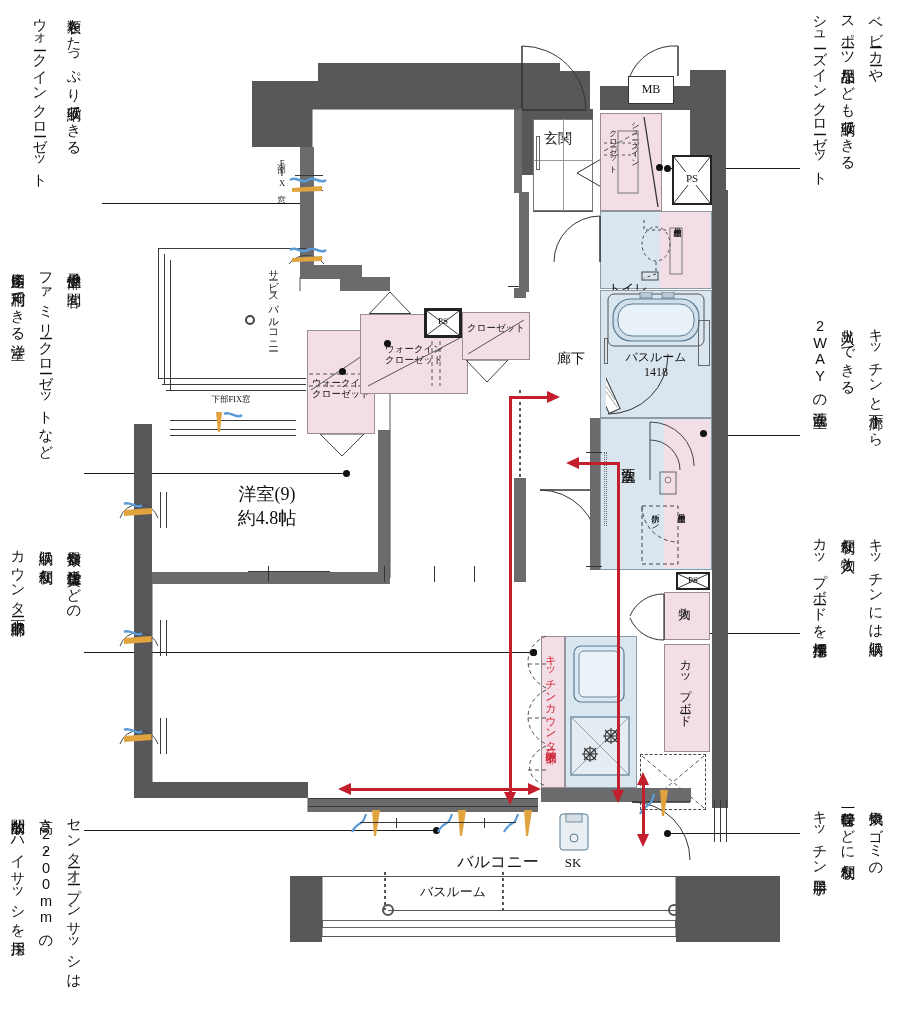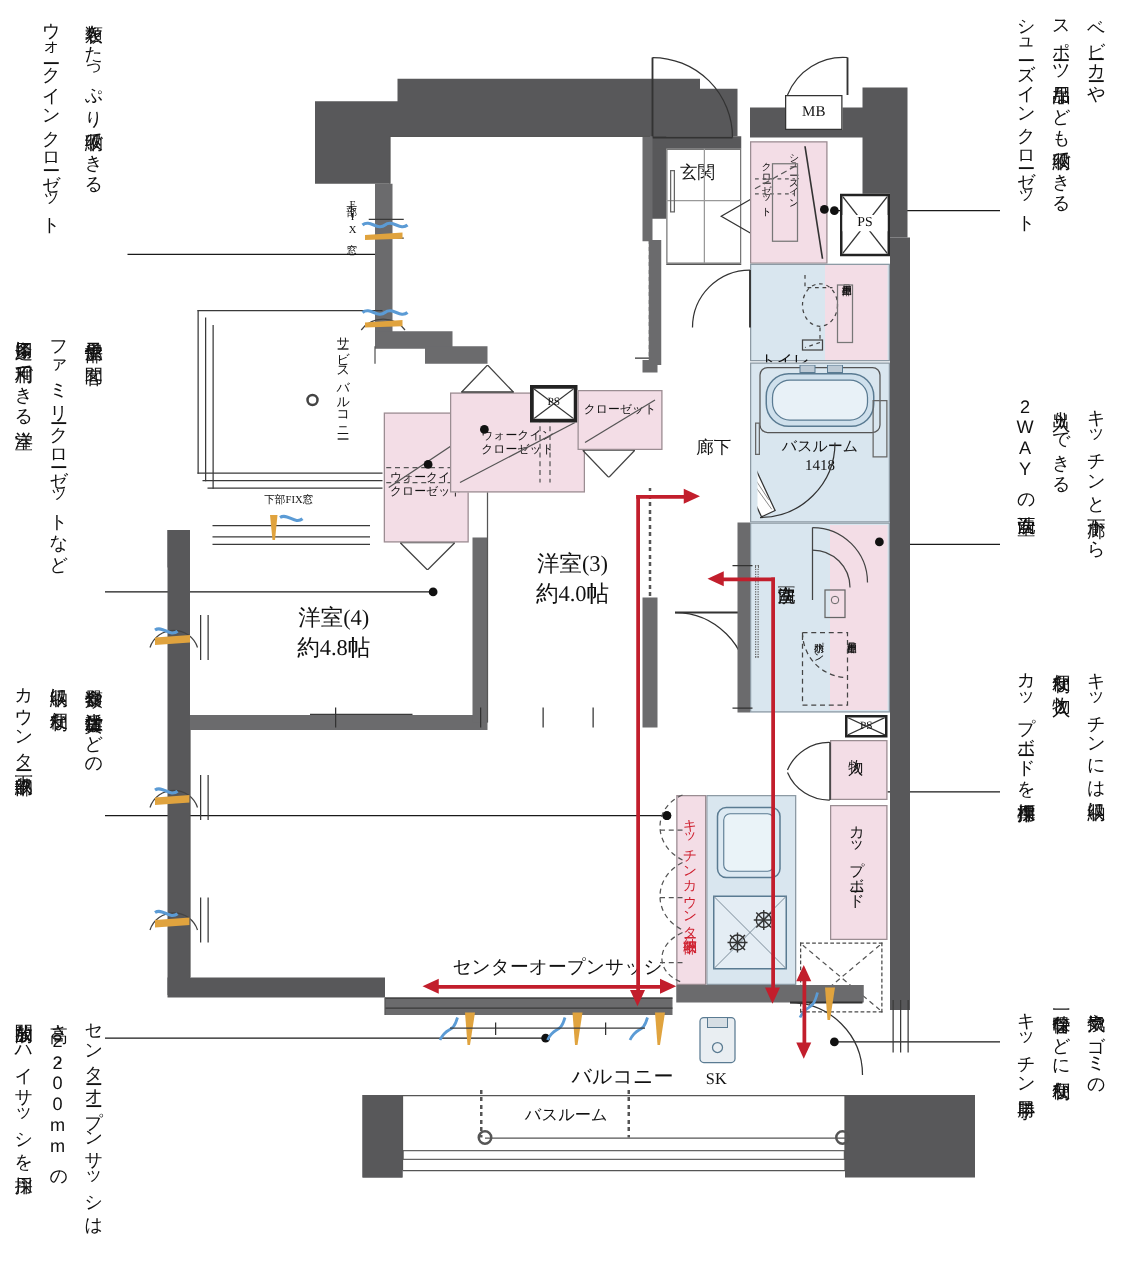--- a/index.html
+++ b/index.html
@@ -233,27 +233,23 @@
 
     <div class="pink" style="left:462px; top:312px; width:68px; height:48px;"></div>
     <div class="lbl lbl-xs" style="left:460px; top:323px; width:72px; font-size:9.5px;">クローゼット</div>
     <svg style="position:absolute; left:462px; top:312px;" width="68" height="48">
       <line x1="6" y1="42" x2="62" y2="8" stroke="#555" stroke-width="1"></line>
     </svg>
     <svg style="position:absolute; left:466px; top:360px;" width="42" height="22">
       <path d="M0,0 L42,0 L21,22 Z" fill="none" stroke="#444" stroke-width="1"></path>
     </svg>
 
-    <div class="lbl lbl-room" style="left:398px; top:440px; width:120px; font-size:18px;">
-      <div>洋室(3)</div>
-      <div>約4.0帖</div>
-    </div>
 
     <div class="lbl lbl-room" style="left:207px; top:483px; width:120px; font-size:18px;">
-      <div>洋室(4)</div>
+      <div>洋室(9)</div>
       <div>約4.8帖</div>
     </div>
     <div class="wallthin" style="left:152px; top:572px; width:238px; height:12px;"></div>
     <div class="wallthin" style="left:378px; top:430px; width:12px; height:148px;"></div>
     <div class="lineb" style="left:248px; top:571px; width:82px; height:1px;"></div>
 
     <svg style="position:absolute; left:118px; top:492px;" width="52" height="36" viewBox="0 0 52 36">
       <path d="M2,26 A20,20 0 0 1 40,26" stroke="#444" stroke-width="1" fill="none"></path>
       <path d="M6,12 C12,8 18,18 24,13" stroke="#5b9bd5" stroke-width="2.5" fill="none"></path>
       <path d="M6,18 L34,16 L34,22 L6,24 Z" fill="#e0a33e"></path>
@@ -447,21 +443,20 @@
     <svg style="position:absolute; left:510px; top:632px;" width="40" height="160">
       <path d="M36,4 C12,14 12,44 36,56" stroke="#555" stroke-width="1" fill="none" stroke-dasharray="4,3"></path>
       <path d="M36,58 C12,70 12,100 36,112" stroke="#555" stroke-width="1" fill="none" stroke-dasharray="4,3"></path>
       <path d="M36,114 C14,124 14,146 36,154" stroke="#555" stroke-width="1" fill="none" stroke-dasharray="4,3"></path>
       <line x1="18" y1="32" x2="38" y2="32" stroke="#555" stroke-width="1" stroke-dasharray="4,3"></line>
       <line x1="18" y1="86" x2="38" y2="86" stroke="#555" stroke-width="1" stroke-dasharray="4,3"></line>
       <line x1="18" y1="138" x2="38" y2="138" stroke="#555" stroke-width="1" stroke-dasharray="4,3"></line>
     </svg>
     <div class="wallthin" style="left:541px; top:788px; width:150px; height:14px;"></div>
 
-    <div class="lbl lbl-mid" style="left:346px; top:764px; width:200px; font-size:15px; font-family:'Liberation Sans',sans-serif;">センターオープンサッシ</div>
     <div class="arrowline" style="left:350px; top:788px; width:180px; height:3px;"></div>
     <div class="arrowhead ah-left" style="left:338px; top:783px;"></div>
     <div class="arrowhead ah-right" style="left:528px; top:783px;"></div>
 
     <div class="wallthin" style="left:308px; top:798px; width:230px; height:14px;"></div>
     <div class="lineb" style="left:308px; top:798px; width:230px; height:1px;"></div>
     <div class="lineb" style="left:308px; top:806px; width:230px; height:1px;"></div>
     <svg style="position:absolute; left:348px; top:806px;" width="42" height="34">
       <path d="M4,26 C10,14 14,22 18,8" stroke="#5b9bd5" stroke-width="2.2" fill="none"></path>
       <path d="M24,4 L32,4 L28,30 L26,30 Z" fill="#e0a33e"></path>

